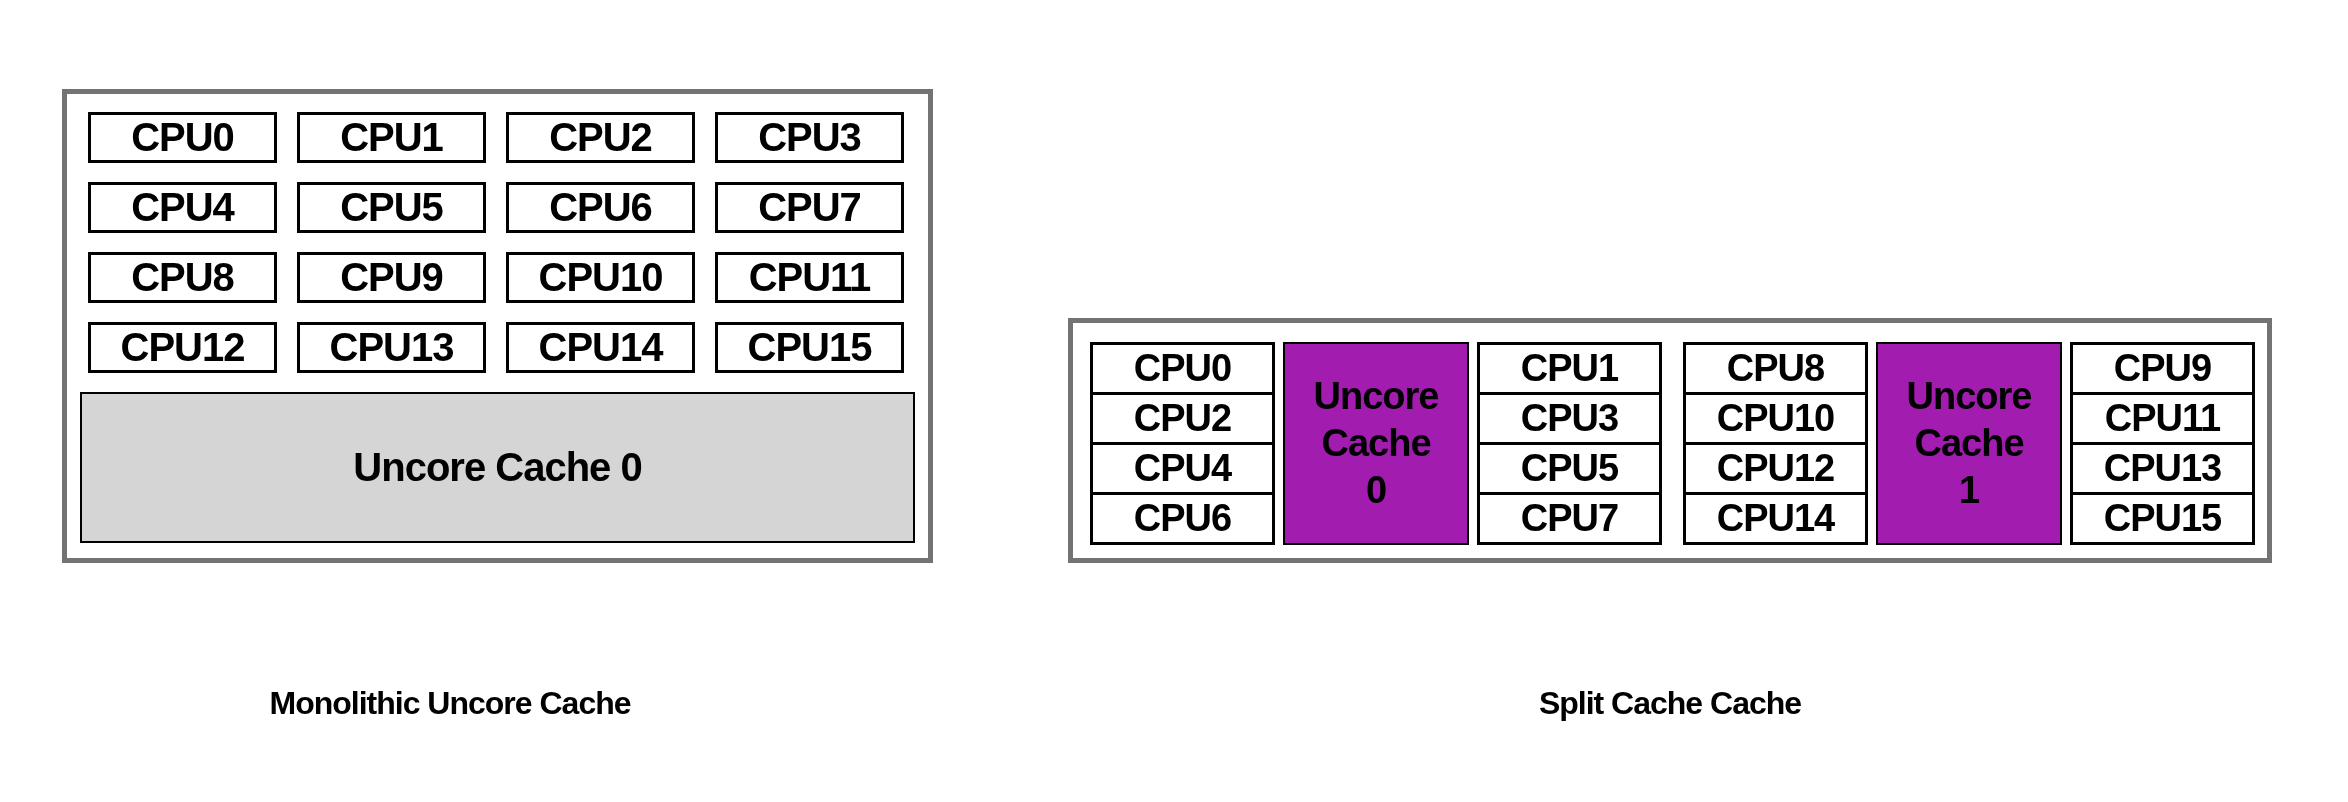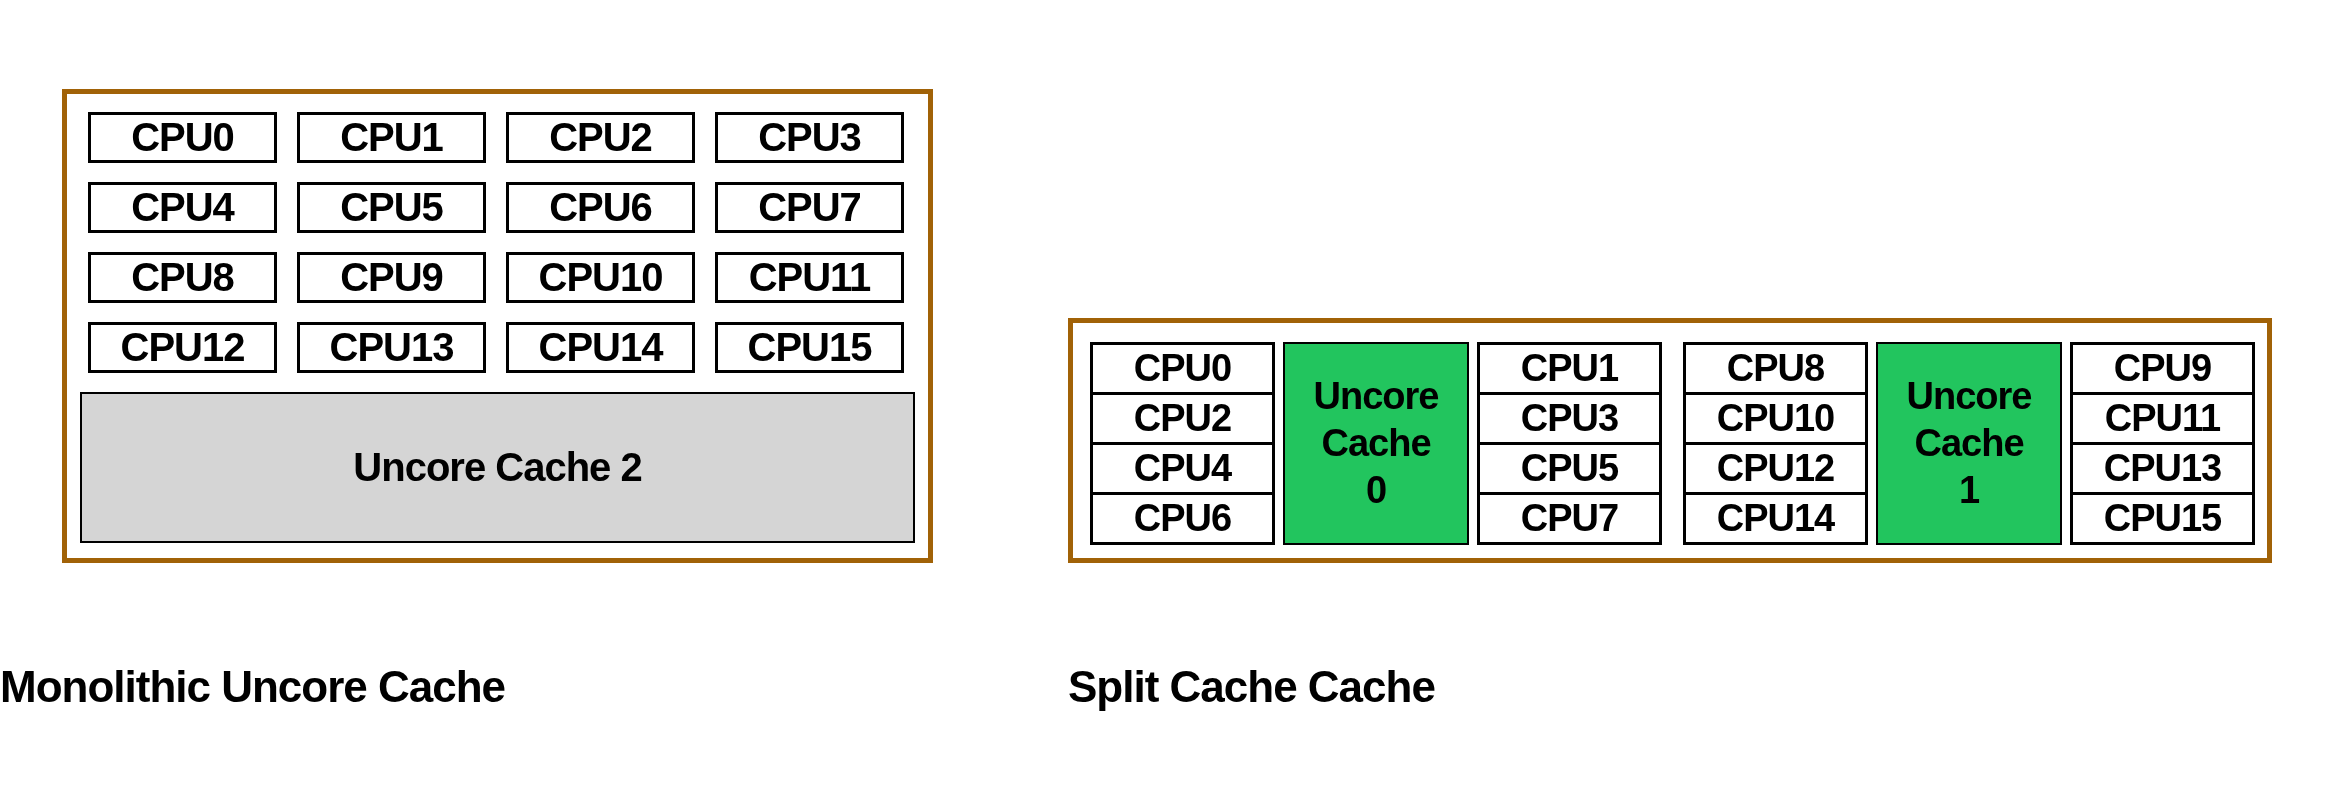--- a/index.html
+++ b/index.html
@@ -8,21 +8,21 @@
     background:#ffffff;
     font-family:"Liberation Sans","DejaVu Sans",sans-serif;
     color:#000;
     position:relative;
     overflow:hidden;
   }
 
   
   .outer-box {
     position:absolute;
-    border:5px solid #a16207;
+    border:5px solid #737373;
     box-sizing:border-box;
     background:#fff;
   }
   #mono-box { left:62px; top:89px; width:871px; height:474px; }
 
   #mono-grid {
     position:absolute; left:21px; top:18px;
     display:grid;
     grid-template-columns:repeat(4,189px);
     column-gap:20px; row-gap:19px;
@@ -60,32 +60,33 @@
     flex:1;
     border:3px solid #000;
     box-sizing:border-box;
     display:flex; align-items:center; justify-content:center;
     font-weight:700; font-size:38px; letter-spacing:-1px;
     background:#fff;
   }
   .cpu-col .cell + .cell { margin-top:-3px; }
   .cache-col {
     width:186px; height:203px;
-    background:#22c55e;
+    background:#a21caf;
     border:2px solid #000;
     box-sizing:border-box;
     display:flex; flex-direction:column; align-items:center; justify-content:center;
     font-weight:700; font-size:38px; line-height:47px; letter-spacing:-1px;
     text-align:center;
   }
 
   
   .caption {
-    position:absolute; top:660px;
-    font-weight:700; font-size:44px; letter-spacing:-1px;
+    position:absolute; top:676px;
+    text-align:center;
+    font-weight:700; font-size:32px; letter-spacing:-1px;
     line-height:54px;
   }
   #mono-caption { left:0; width:900px; }
   #split-caption { left:1068px; width:1204px; }
 </style>
 </head>
 <body>
 
 <div class="outer-box" id="mono-box">
   <div id="mono-grid">
@@ -99,21 +100,21 @@
     <div class="cpu-box">CPU7</div>
     <div class="cpu-box">CPU8</div>
     <div class="cpu-box">CPU9</div>
     <div class="cpu-box">CPU10</div>
     <div class="cpu-box">CPU11</div>
     <div class="cpu-box">CPU12</div>
     <div class="cpu-box">CPU13</div>
     <div class="cpu-box">CPU14</div>
     <div class="cpu-box">CPU15</div>
   </div>
-  <div id="mono-cache">Uncore Cache 2</div>
+  <div id="mono-cache">Uncore Cache 0</div>
 </div>
 <div class="caption" id="mono-caption">Monolithic Uncore Cache</div>
 
 <div class="outer-box" id="split-box">
   <div id="split-groups">
 
     <div class="split-group">
       <div class="cpu-col">
         <div class="cell">CPU0</div>
         <div class="cell">CPU2</div>

